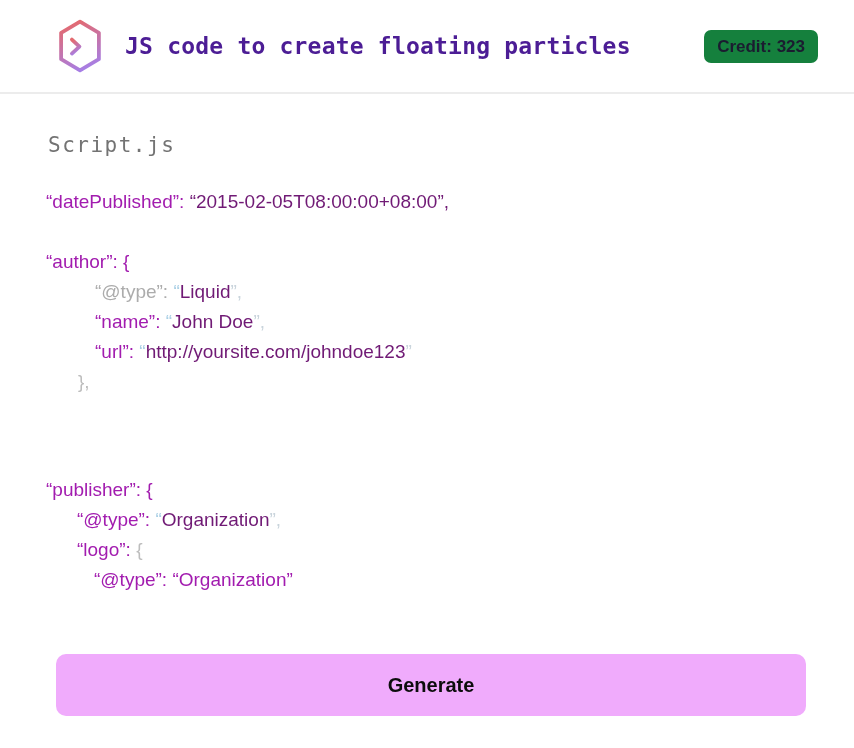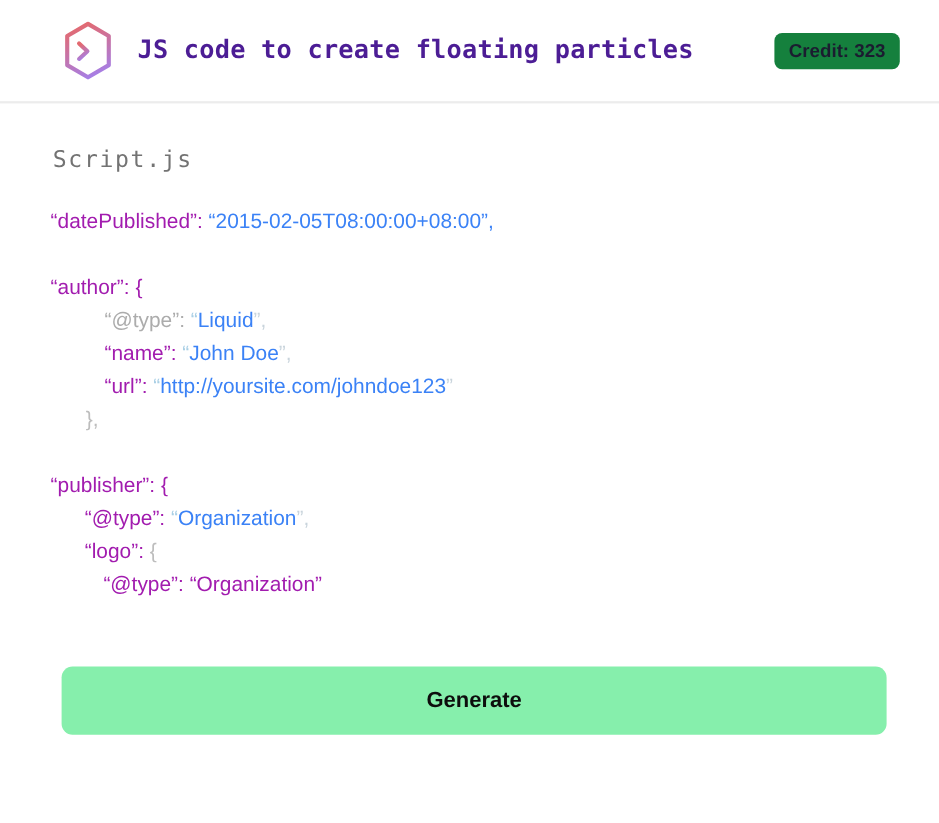--- a/index.html
+++ b/index.html
@@ -58,31 +58,31 @@
     font-family: "Liberation Sans", sans-serif;
     font-size: 19px;
   }
   .code-line {
     height: 30px;
     line-height: 30px;
     white-space: pre;
   }
   .tk-key         { color: #a21caf; }
   .tk-key-light   { color: #acacac; }
-  .tk-value       { color: #3b82f6; }
+  .tk-value       { color: #701a75; }
   .tk-quote-light { color: #a9cfe5; }
   .tk-punct-light { color: #c9d4dc; }
   .tk-brace-light { color: #bdbdbd; }
 
   .generate {
     display: block;
     margin: 59px 0 0 10px;
     width: 750px;
     height: 62px;
-    background: #86efac;
+    background: #f0abfc;
     border: none;
     border-radius: 10px;
     font-family: "Liberation Sans", sans-serif;
     font-weight: 700;
     font-size: 20px;
     color: #0d0d0d;
     cursor: pointer;
   }
 </style>
 </head>
@@ -113,21 +113,21 @@
 
     <div class="code">
         <div class="code-line" style="padding-left: 0px;"><span class="tk-key">“datePublished”</span><span class="tk-key">: </span><span class="tk-value">“2015-02-05T08:00:00+08:00”,</span></div>
         <div class="code-line" style="padding-left: 0px;">&nbsp;</div>
         <div class="code-line" style="padding-left: 0px;"><span class="tk-key">“author”</span><span class="tk-key">: </span><span class="tk-key">{</span></div>
         <div class="code-line" style="padding-left: 49px;"><span class="tk-key-light">“@type”</span><span class="tk-key-light">: </span><span class="tk-quote-light">“</span><span class="tk-value">Liquid</span><span class="tk-punct-light">”,</span></div>
         <div class="code-line" style="padding-left: 49px;"><span class="tk-key">“name”</span><span class="tk-key">: </span><span class="tk-quote-light">“</span><span class="tk-value">John Doe</span><span class="tk-punct-light">”,</span></div>
         <div class="code-line" style="padding-left: 49px;"><span class="tk-key">“url”</span><span class="tk-key">: </span><span class="tk-quote-light">“</span><span class="tk-value">http://yoursite.com/johndoe123</span><span class="tk-punct-light">”</span></div>
         <div class="code-line" style="padding-left: 32px;"><span class="tk-brace-light">},</span></div>
         <div class="code-line" style="padding-left: 0px;">&nbsp;</div>
-        <div class="code-line" style="padding-left: 0px;"><span class="tk-key">“publisher”</span><span class="tk-key">: </span><span class="tk-key">{</span></div>
+        <div class="code-line" style="padding-left: 0px; margin-top: 48px;"><span class="tk-key">“publisher”</span><span class="tk-key">: </span><span class="tk-key">{</span></div>
         <div class="code-line" style="padding-left: 31px;"><span class="tk-key">“@type”</span><span class="tk-key">: </span><span class="tk-quote-light">“</span><span class="tk-value">Organization</span><span class="tk-punct-light">”,</span></div>
         <div class="code-line" style="padding-left: 31px;"><span class="tk-key">“logo”</span><span class="tk-key">: </span><span class="tk-brace-light">{</span></div>
         <div class="code-line" style="padding-left: 48px;"><span class="tk-key">“@type”: “Organization”</span></div>
       </div>
 
     <button class="generate" type="button">Generate</button>
   </main>
 
 </div>
 

